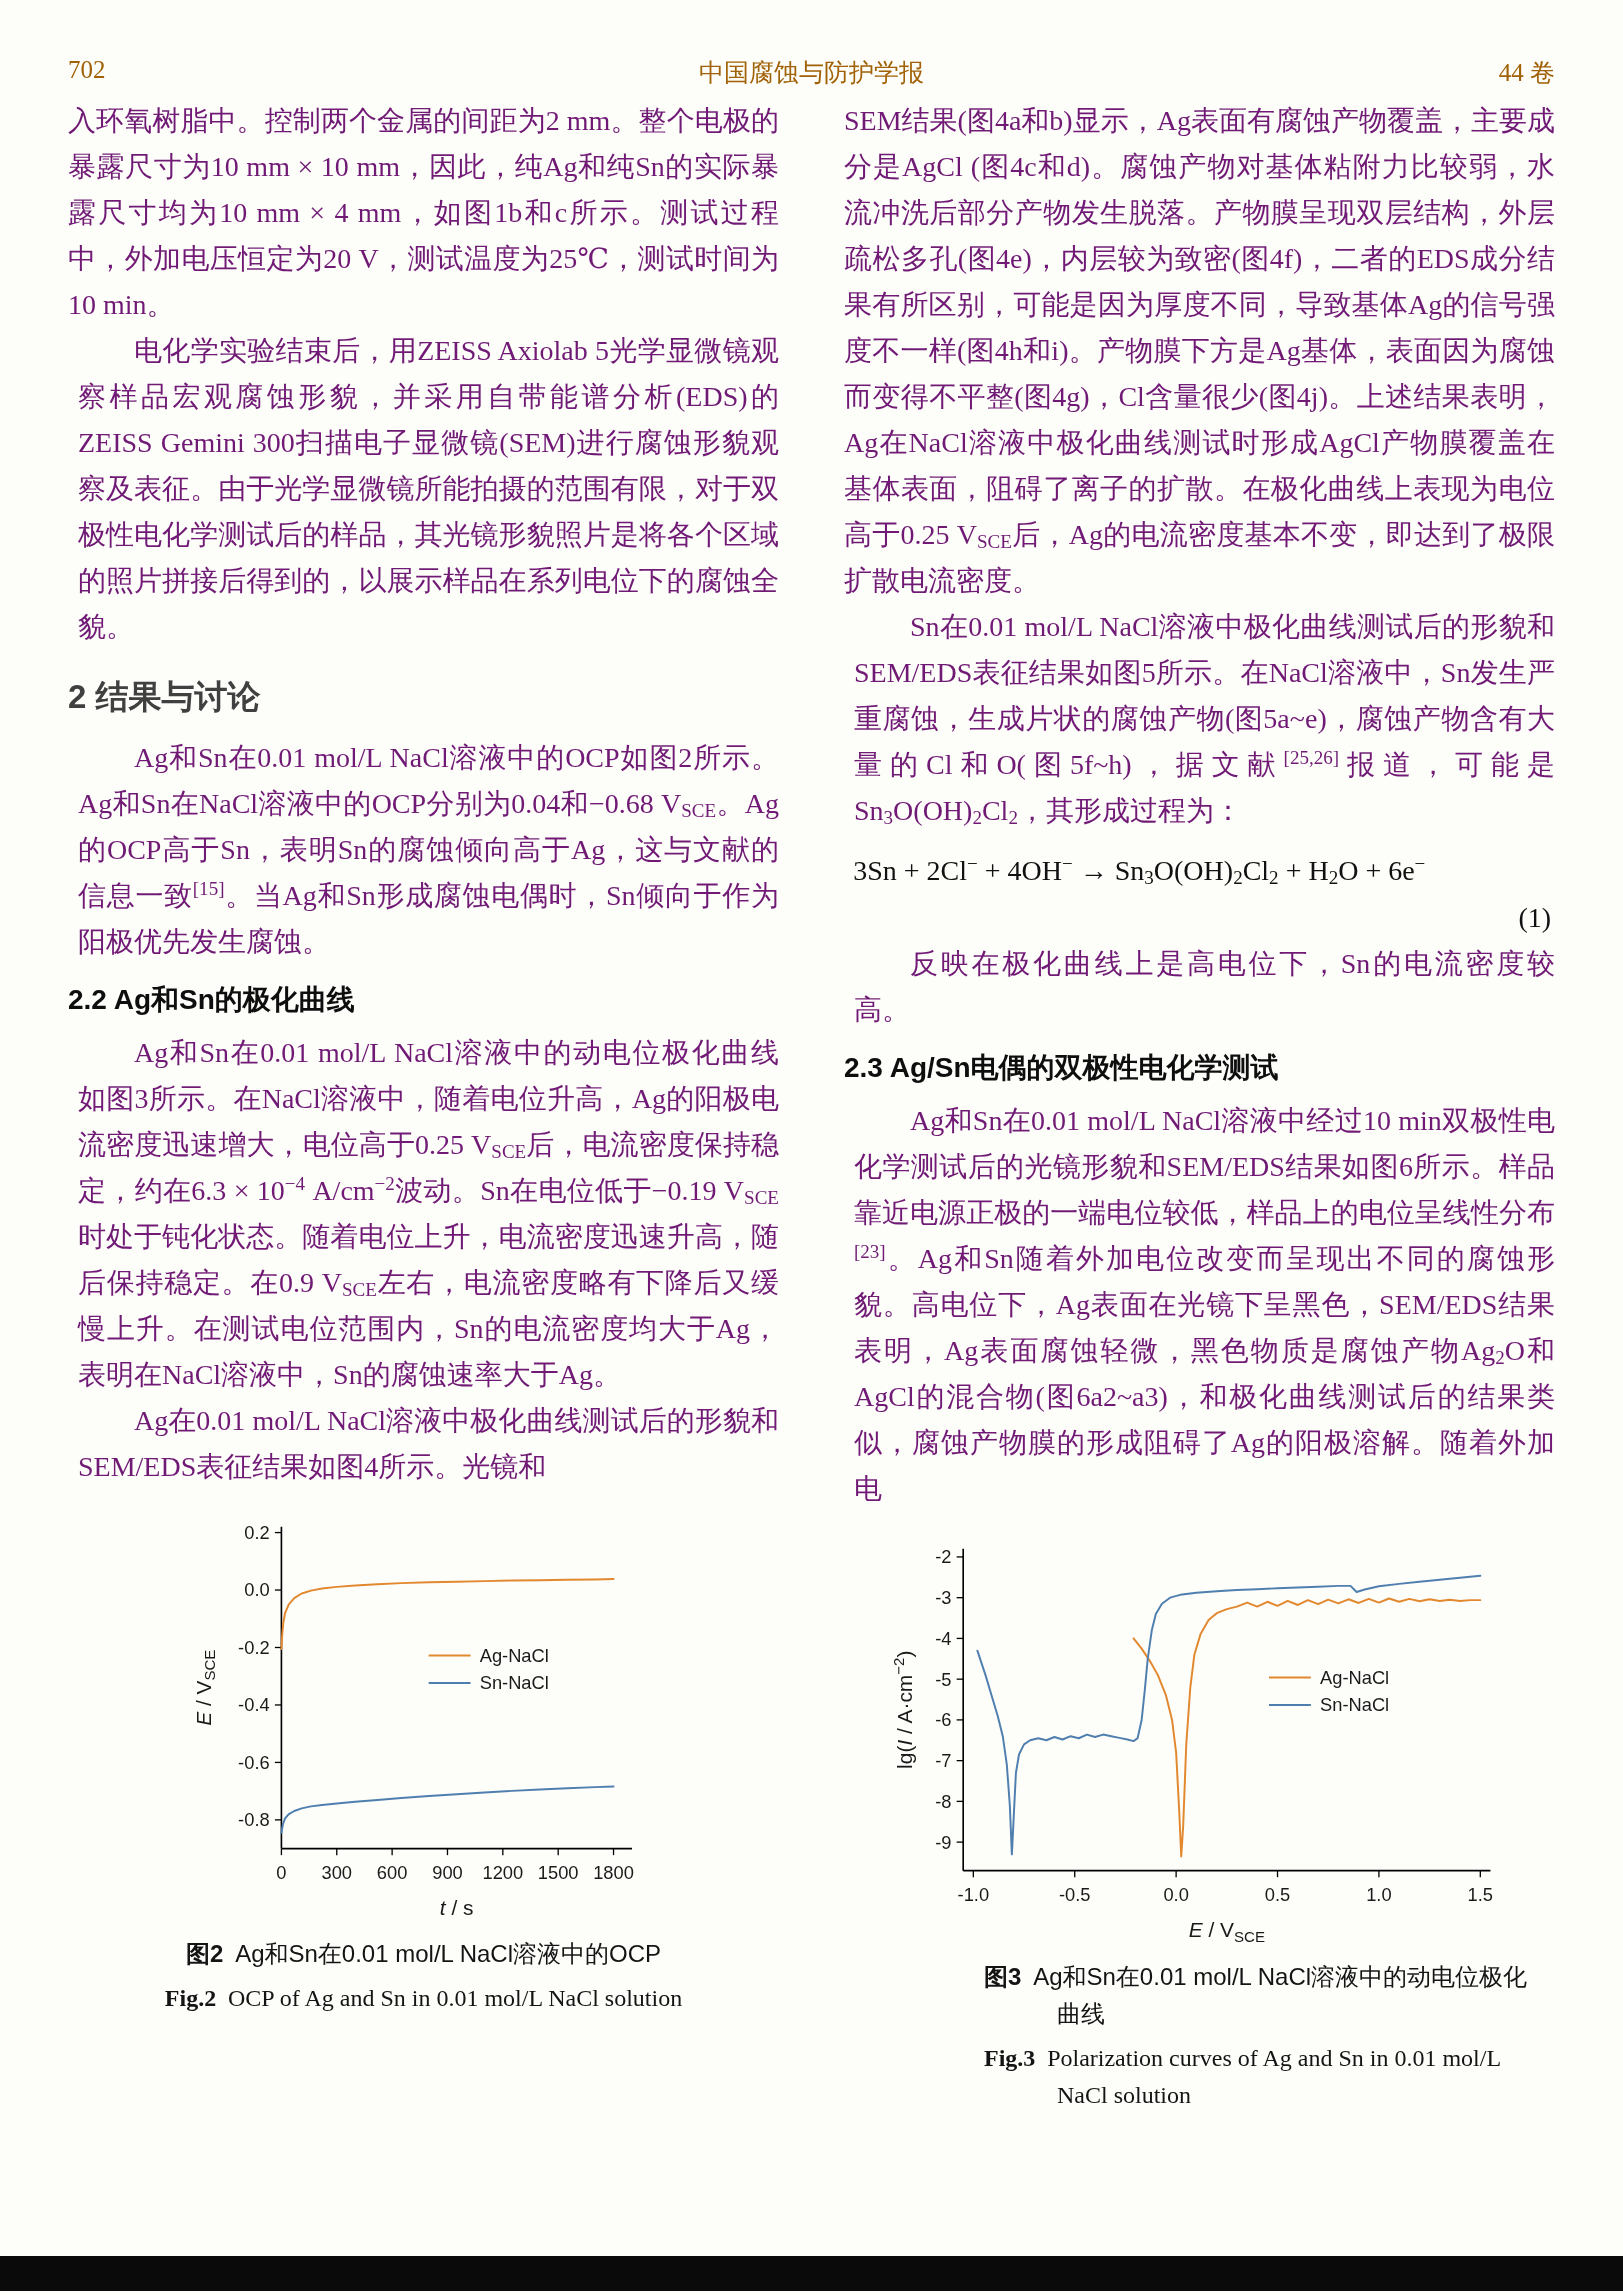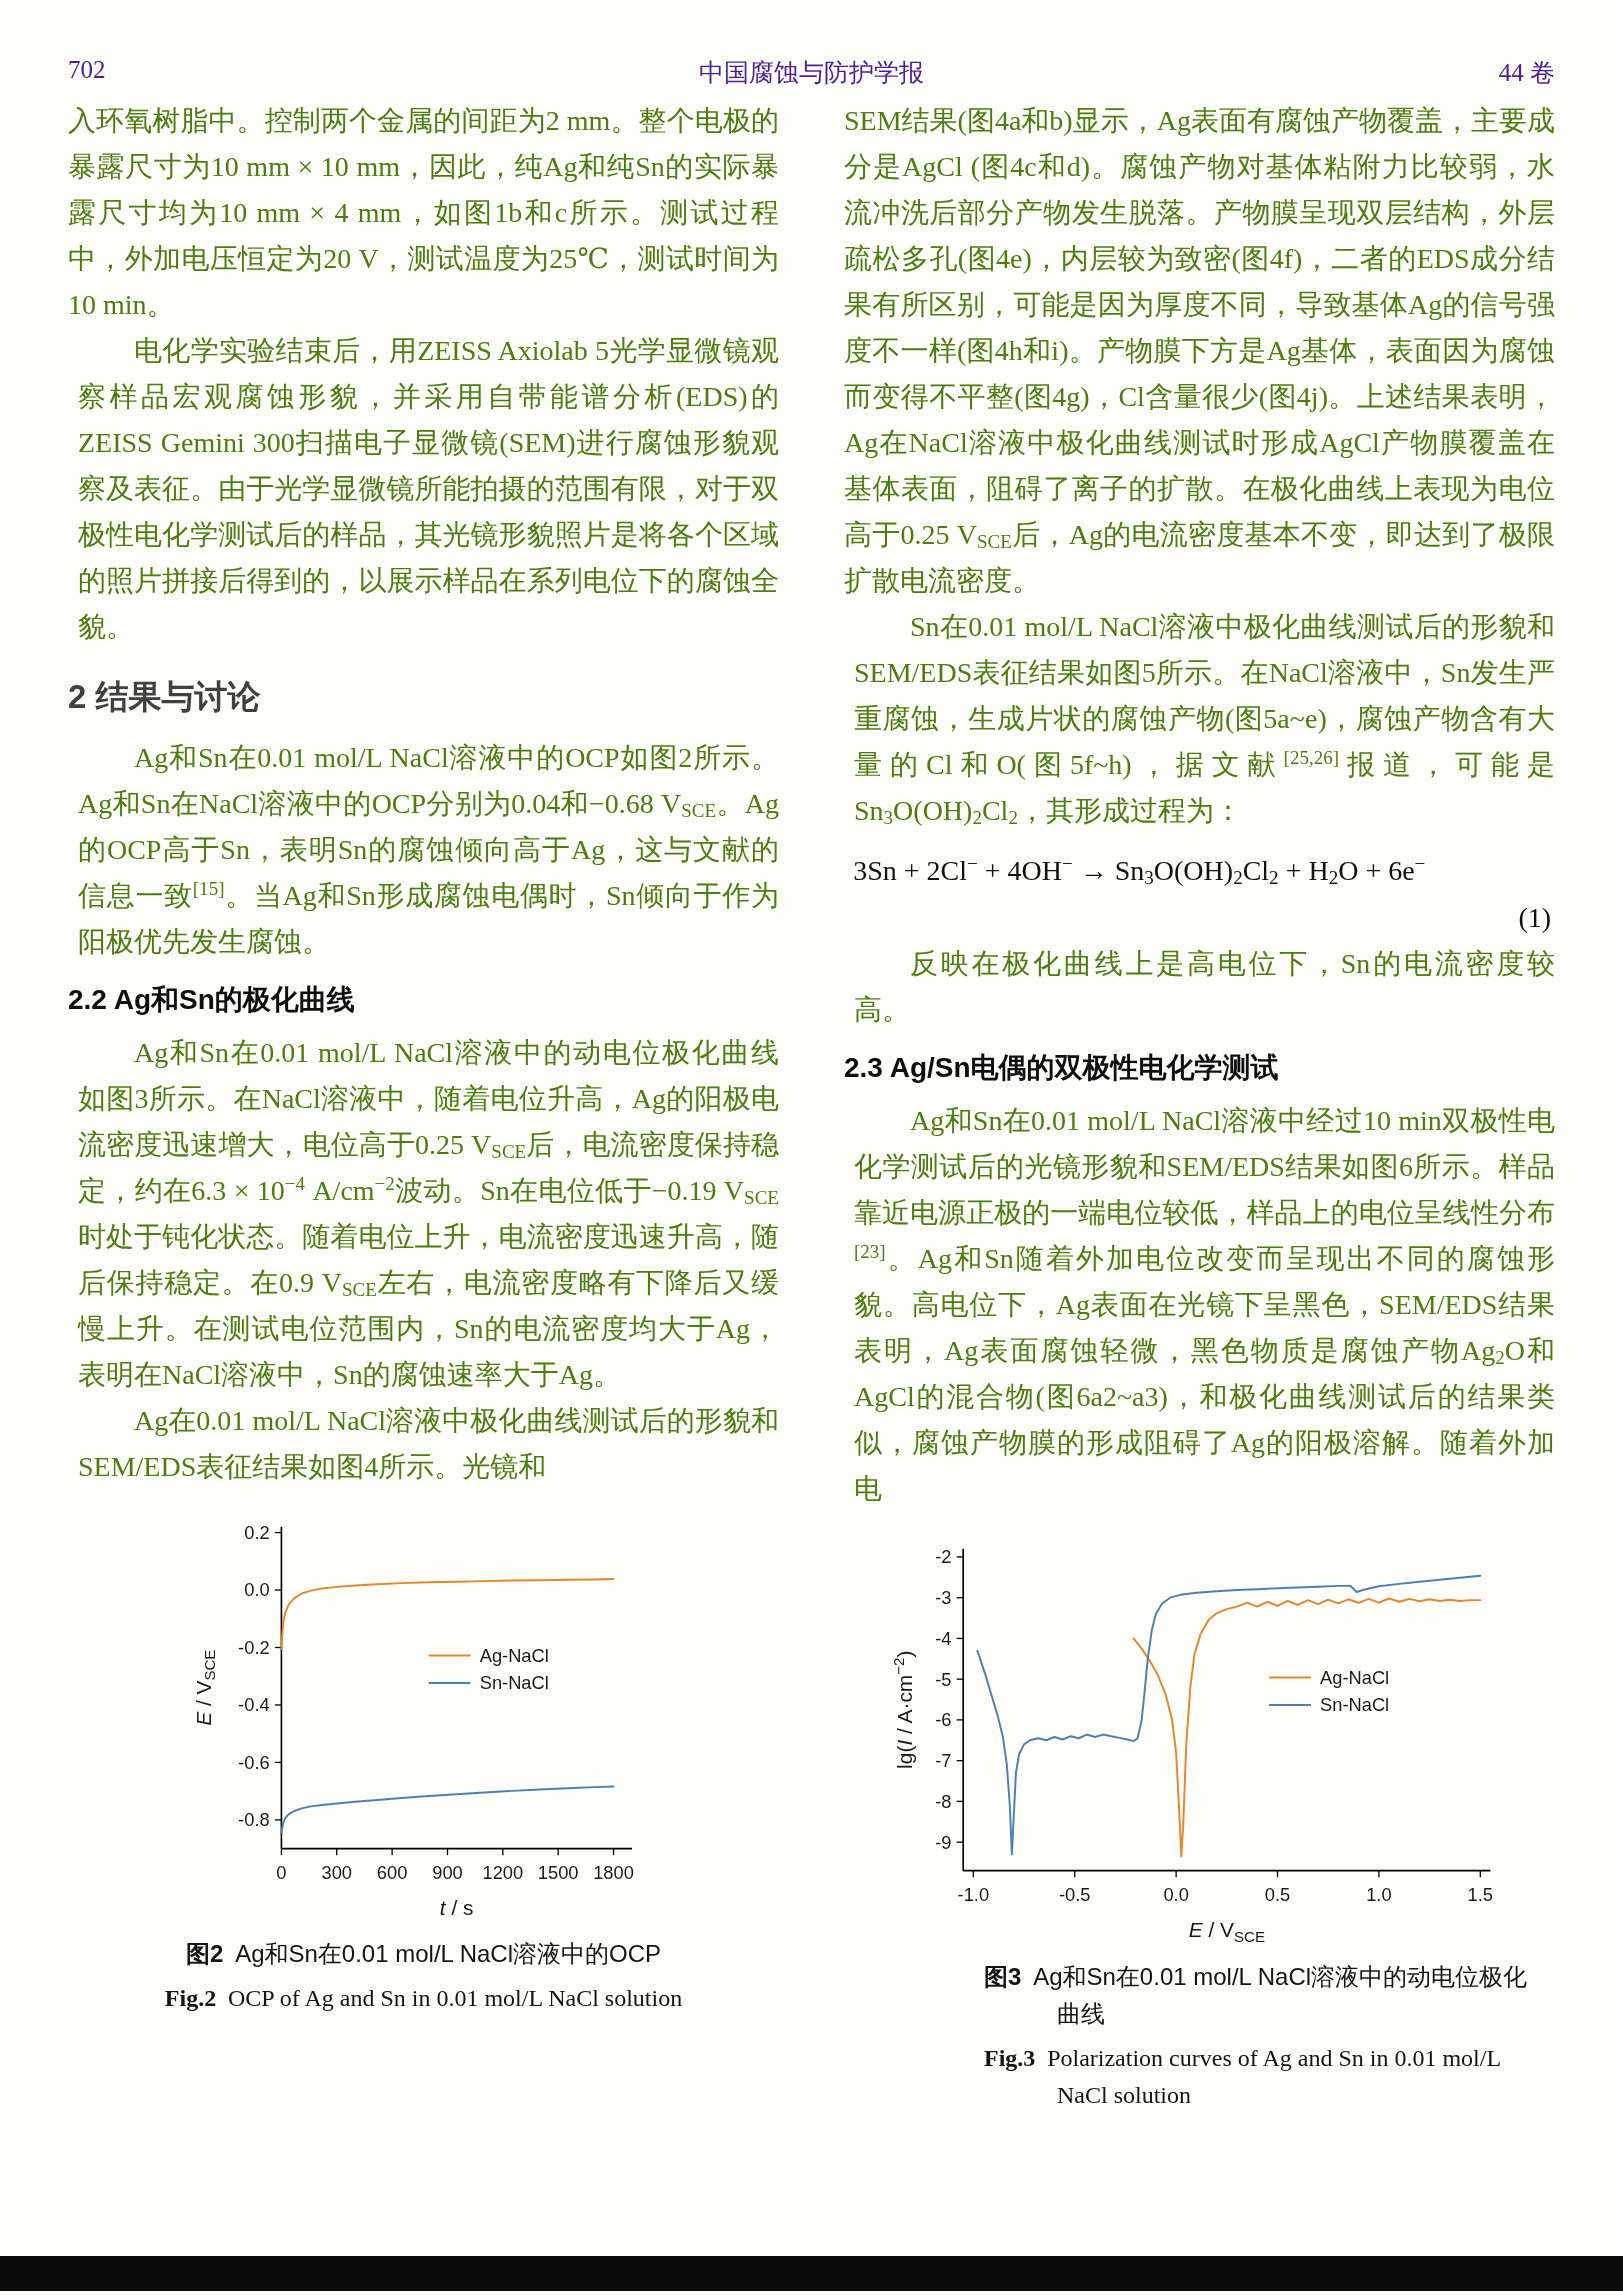--- a/index.html
+++ b/index.html
@@ -7,34 +7,34 @@
   .page{
     position:relative;
     width:1623px;height:2295px;
     background:#fdfdfa;
     font-family:"Liberation Serif","DejaVu Serif",serif;
     color:#111;
     overflow:hidden;
   }
   .page-header{
     position:absolute;top:56px;left:68px;right:68px;height:34px;
-    font-size:25px;color:#4c1d95;
+    font-size:25px;color:#a16207;
   }
   .ph-left{position:absolute;left:0;top:0;}
   .ph-center{position:absolute;left:50%;top:0;transform:translateX(-50%);}
   .ph-right{position:absolute;right:0;top:0;}
   .columns{
     position:absolute;top:98px;left:68px;right:68px;
     display:flex;gap:65px;
   }
   .col{width:712px;}
   p.body{
     margin:0;font-size:28px;line-height:46px;
     text-align:justify;text-align-last:left;
-    color:#4d7c0f;
+    color:#701a75;
   }
   p.body.indent{text-indent:2em;margin-left:10px;}
   sub,sup{font-size:0.68em;line-height:0;}
   sub{vertical-align:-0.22em;}
   sup{vertical-align:0.5em;}
   h2.sec{
     font-family:"Liberation Sans","DejaVu Sans",sans-serif;
     font-size:33px;font-weight:bold;color:#404040;
     margin:27.5px 0 19.6px 0;line-height:38px;
   }

